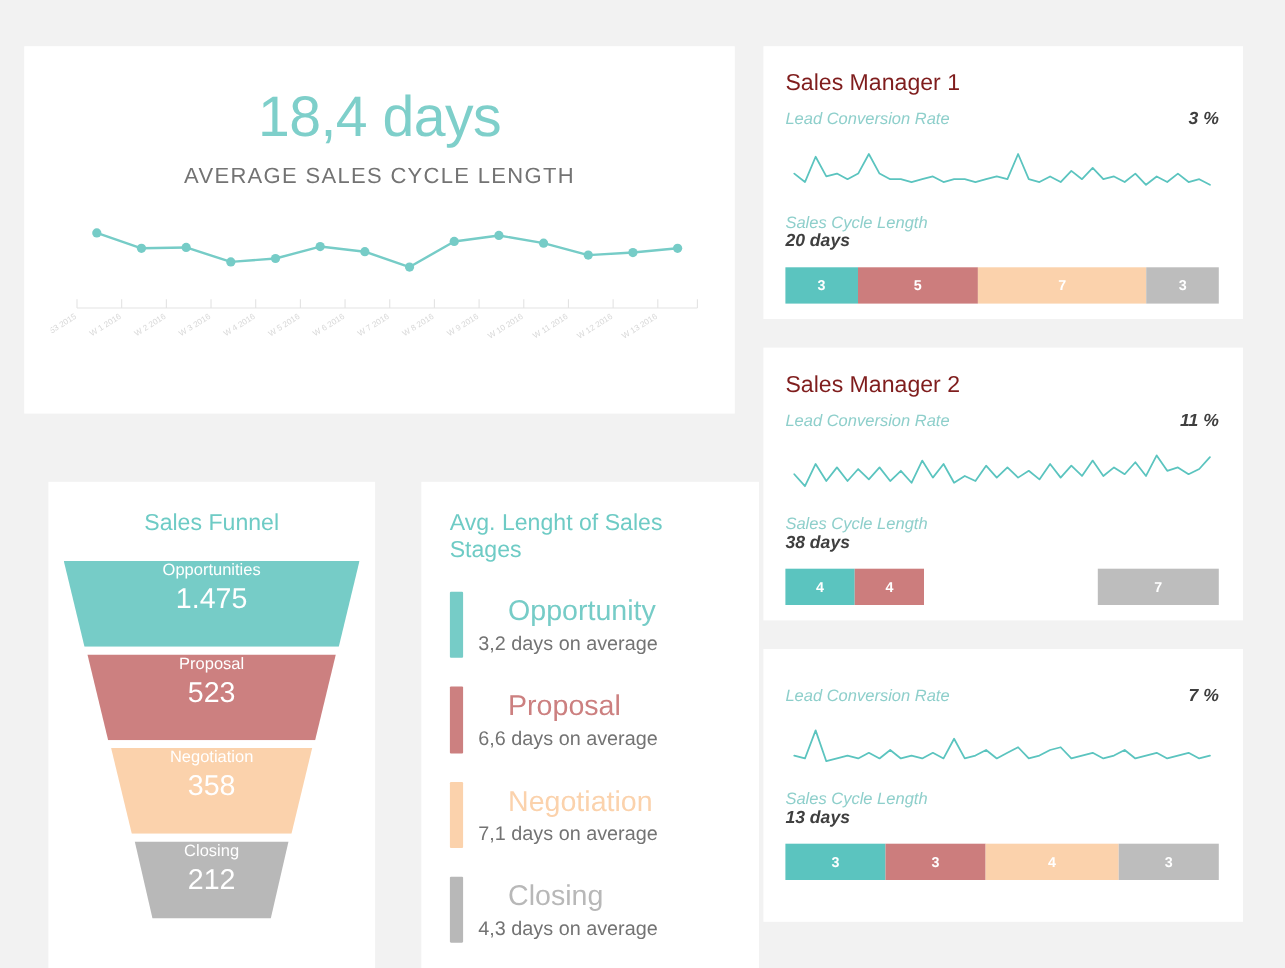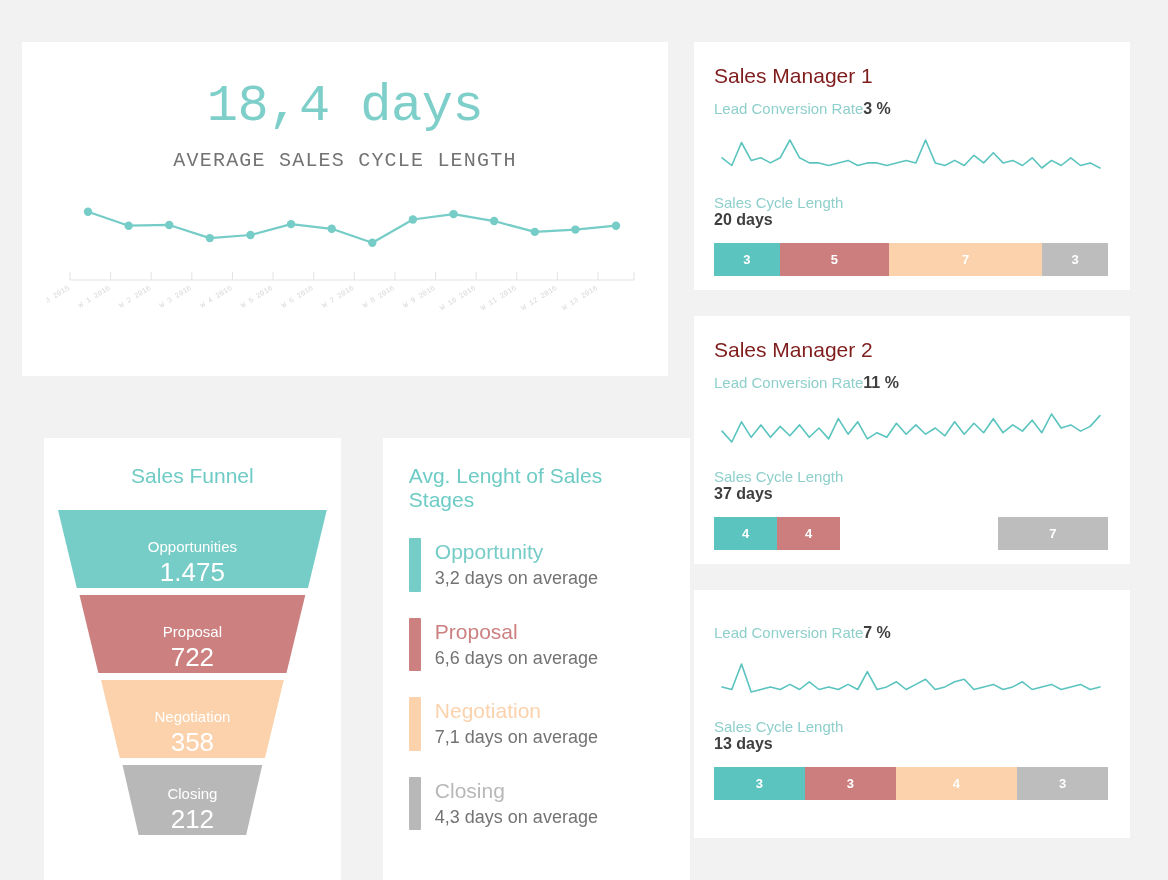--- a/index.html
+++ b/index.html
@@ -13,21 +13,21 @@
     position: relative;
     width: 1168px; height: 880px;
     padding: 42px 38px 42px 22px;
   }
   .col-left  { position: absolute; left: 22px;  top: 42px; width: 646px; }
   .col-right { position: absolute; left: 694px; top: 42px; width: 436px; }
 
   .card { background: #ffffff; }
 
   
-  .kpi-card { width: 646px; height: 334px; padding-top: 38px; font-family: Liberation Mono, monospace; }
+  .kpi-card { width: 646px; height: 334px; padding-top: 38px; }
   .kpi-value {
     text-align: center; color: #7ecfca;
     font-size: 52px; font-weight: 400; letter-spacing: -0.5px;
     line-height: 1.05;
   }
   .kpi-label {
     text-align: center; color: #737373;
     font-size: 20px; letter-spacing: 1.2px; margin-top: 14px;
   }
   .kpi-chart { margin-top: 28px; padding: 0 24px; }
@@ -41,39 +41,40 @@
   .card-title {
     color: #6ecbc5; font-size: 21px; font-weight: 400; text-align: center;
   }
   .stages-card .card-title { text-align: left; font-size: 21px; }
 
   .funnel { margin-top: 22px; position: relative; height: 320px; }
   .funnel-seg { position: absolute; left: 0; width: 100%; }
   .funnel-seg svg { display: block; width: 100%; height: 100%; }
   .funnel-txt {
     position: absolute; inset: 0; display: flex;
-    flex-direction: column; align-items: center; justify-content: flex-end;
+    flex-direction: column; align-items: center; justify-content: flex-start;
     color: #ffffff; pointer-events: none;
   }
   .funnel-name { font-size: 15px; line-height: 1.25; }
   .funnel-num  { font-size: 26px; line-height: 1.2; }
 
   .stage-list { margin-top: 26px; }
   .stage-item { display: flex; gap: 14px; margin-bottom: 26px; }
   .stage-bar { width: 12px; border-radius: 1px; flex: none; }
-  .stage-name { font-size: 21px; line-height: 1.35; }
+  .stage-name { font-size: 26px; line-height: 1.35; margin-left: 27px; }
   .stage-sub  { font-size: 18px; color: #737373; line-height: 1.4; }
 
   
   .mgr-card { width: 436px; height: 248px; padding: 22px 22px 0 20px;
               margin-bottom: 26px; }
   .mgr-title { color: #7f1d1d; font-size: 21px; font-weight: 400; }
   .mgr-row {
-    display: flex; align-items: baseline;
+    display: flex; justify-content: space-between; align-items: baseline;
     margin-top: 12px;
+    font-style: italic;
   }
   .mgr-row-label { color: #8ecfcb; font-size: 15px; }
   .mgr-row-value { color: #3f3f3f; font-size: 16px; font-weight: 700; }
   .sparkline { margin-top: 10px; height: 46px; }
   .sparkline svg { display: block; width: 100%; height: 100%; }
   .mgr-row.second { margin-top: 20px; flex-direction: column; }
   .seg-bar { display: flex; margin-top: 14px; height: 33px; }
   .seg {
     display: flex; align-items: center; justify-content: center;
     color: #ffffff; font-size: 13px; font-weight: 700;
@@ -155,21 +156,21 @@
                 <div class="funnel-name">Opportunities</div>
                 <div class="funnel-num">1.475</div>
               </div>
             </div>
             <div class="funnel-seg" style="top: 85px; height: 78px;">
               <svg viewBox="0 0 100 100" preserveAspectRatio="none">
                 <polygon points="8,0 92,0 85,100 15,100" fill="#cc8080"></polygon>
               </svg>
               <div class="funnel-txt">
                 <div class="funnel-name">Proposal</div>
-                <div class="funnel-num">722</div>
+                <div class="funnel-num">523</div>
               </div>
             </div>
             <div class="funnel-seg" style="top: 170px; height: 78px;">
               <svg viewBox="0 0 100 100" preserveAspectRatio="none">
                 <polygon points="16,0 84,0 77,100 23,100" fill="#fbd2ac"></polygon>
               </svg>
               <div class="funnel-txt">
                 <div class="funnel-name">Negotiation</div>
                 <div class="funnel-num">358</div>
               </div>
@@ -252,21 +253,21 @@
           <span class="mgr-row-label">Lead Conversion Rate</span>
           <span class="mgr-row-value">11 %</span>
         </div>
         <div class="sparkline">
           <svg viewBox="0 0 390 46" preserveAspectRatio="none">
             <path d="M8.0 29.1 L17.6 40.0 L27.2 19.8 L36.8 35.3 L46.4 22.9 L55.9 35.3 L65.5 24.4 L75.1 33.8 L84.7 22.9 L94.3 35.3 L103.9 26.0 L113.5 36.9 L123.1 16.7 L132.7 32.2 L142.3 19.8 L151.8 36.9 L161.4 30.7 L171.0 35.3 L180.6 21.3 L190.2 32.2 L199.8 22.9 L209.4 32.2 L219.0 26.0 L228.6 33.8 L238.2 19.8 L247.7 32.2 L257.3 21.3 L266.9 30.7 L276.5 16.7 L286.1 30.7 L295.7 22.9 L305.3 29.1 L314.9 18.2 L324.5 30.7 L334.1 12.0 L343.6 26.0 L353.2 22.9 L362.8 29.1 L372.4 24.4 L382.0 13.6" fill="none" stroke="#5bc4bf" stroke-width="1.6" stroke-linejoin="round" stroke-linecap="round"></path>
           </svg>
         </div>
         <div class="mgr-row second">
           <span class="mgr-row-label">Sales Cycle Length</span>
-          <span class="mgr-row-value">37 days</span>
+          <span class="mgr-row-value">38 days</span>
         </div>
         <div class="seg-bar">
           <div class="seg" style="background: rgb(91, 196, 191); flex: 0.16 0 0px;">4</div>
           <div class="seg" style="background: rgb(204, 125, 125); flex: 0.16 0 0px;">4</div>
           <div class="seg" style="background: #a21caf; flex: 0.4 0 0px; margin-top: 38px;">10</div>
           <div class="seg" style="background: rgb(189, 189, 189); flex: 0.28 0 0px;">7</div>
         </div>
       </div>
       <div class="card mgr-card">
         <div class="mgr-row">

